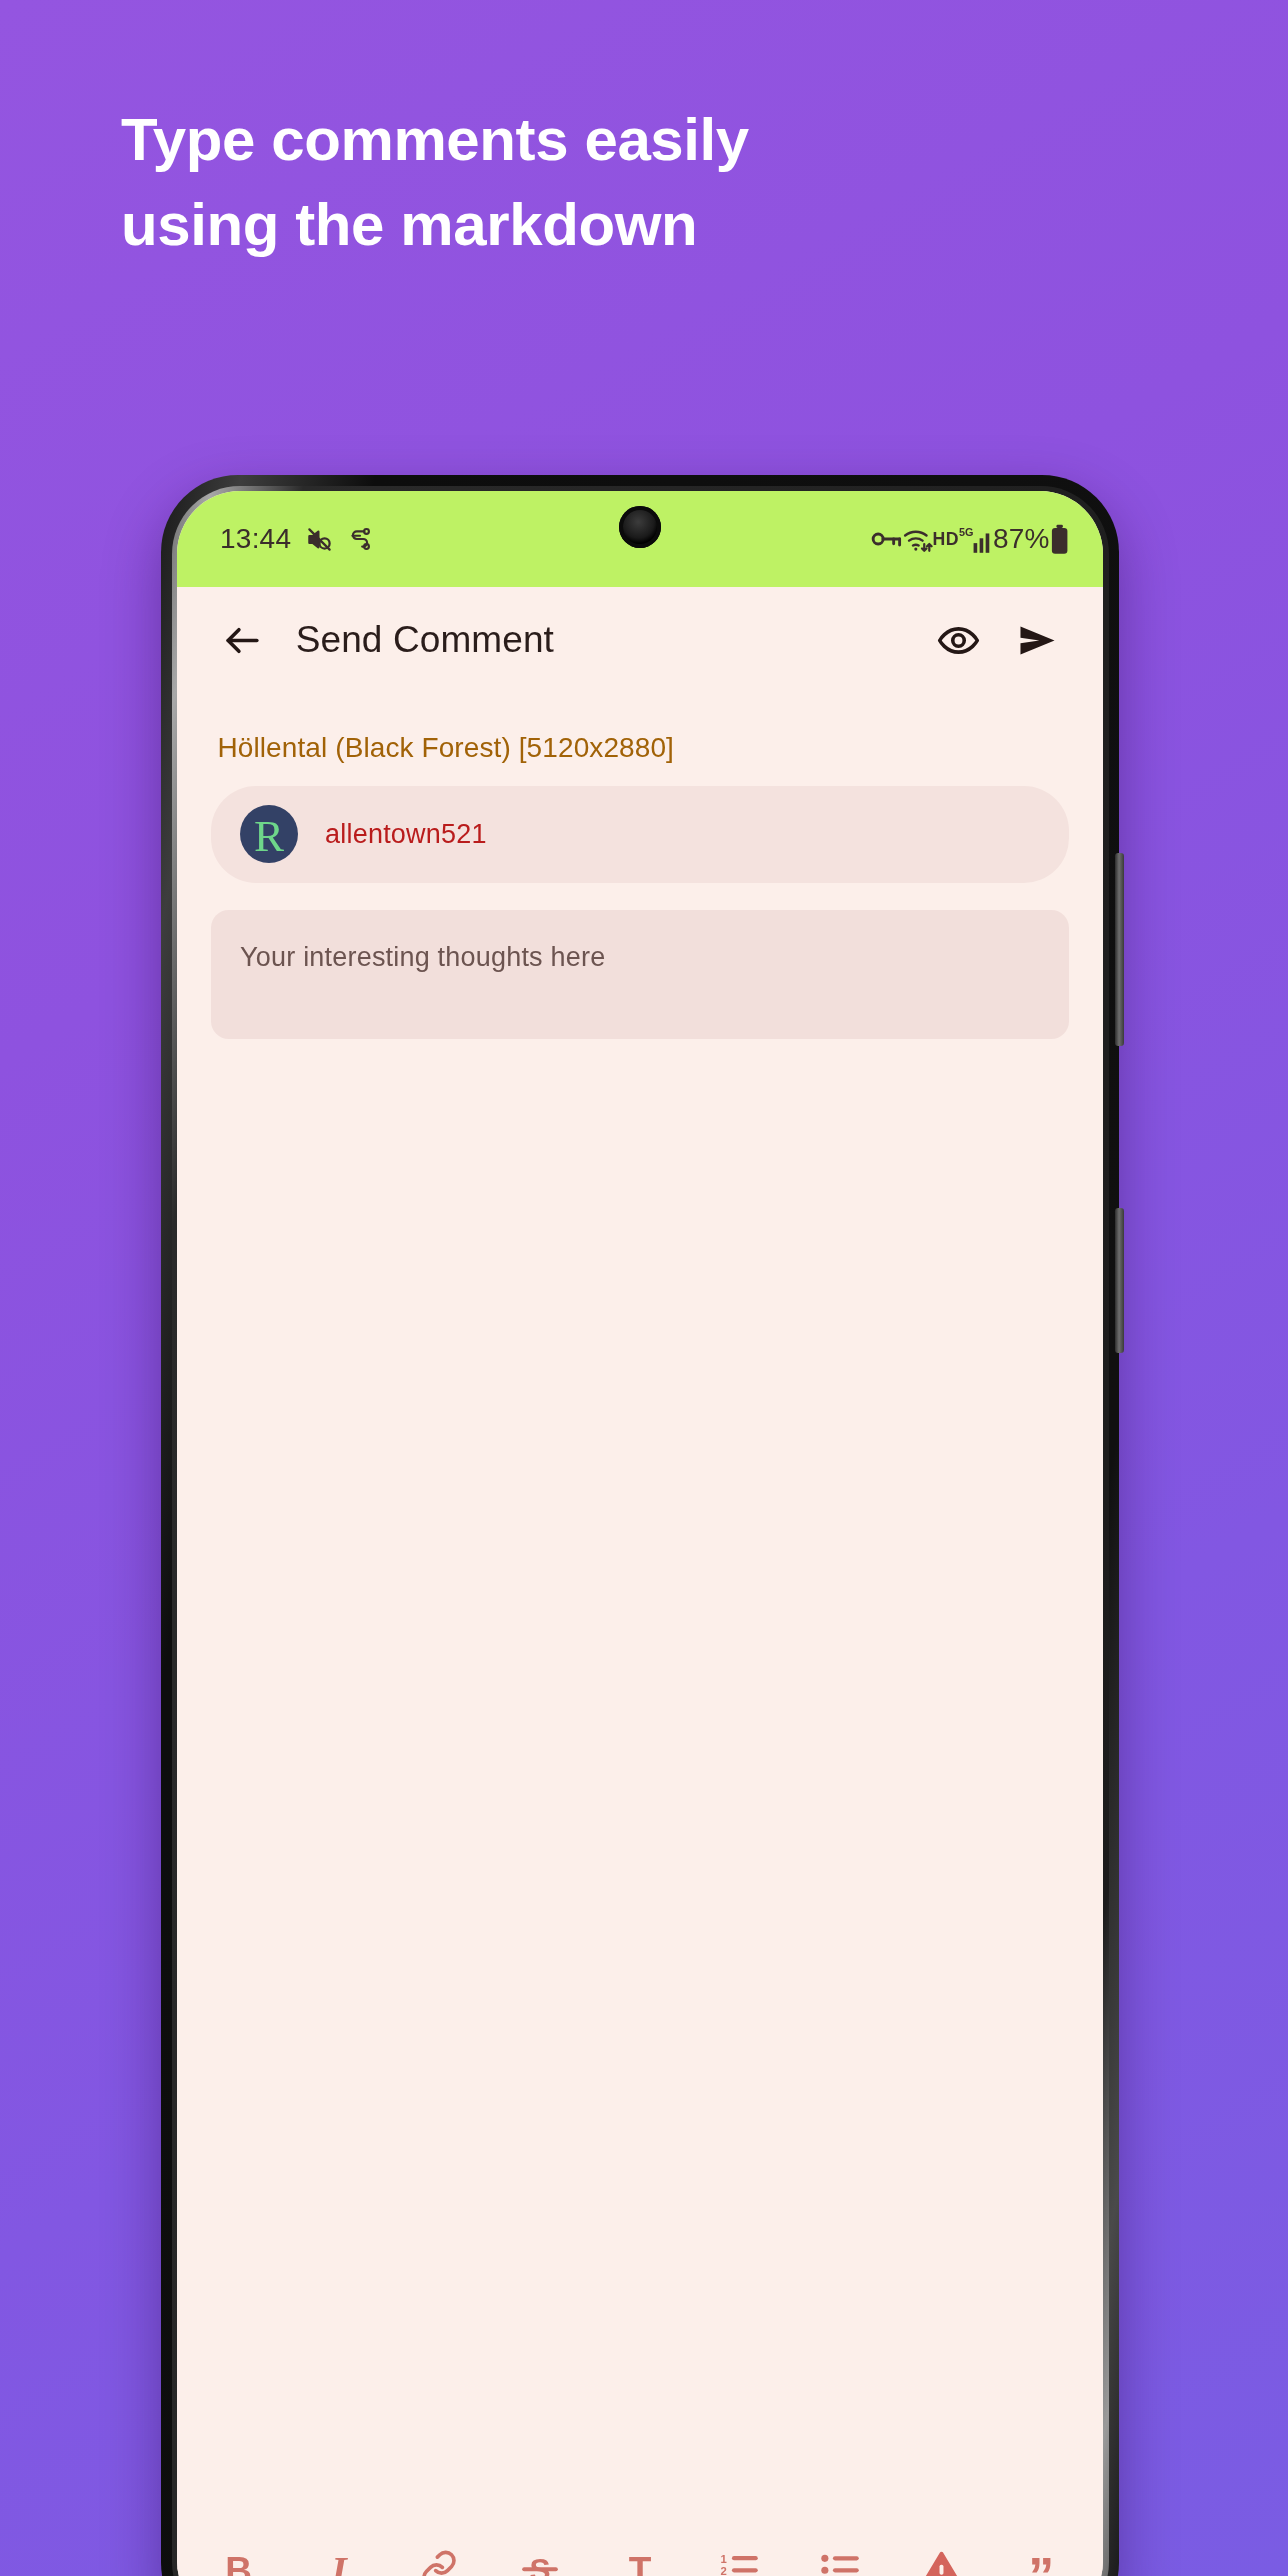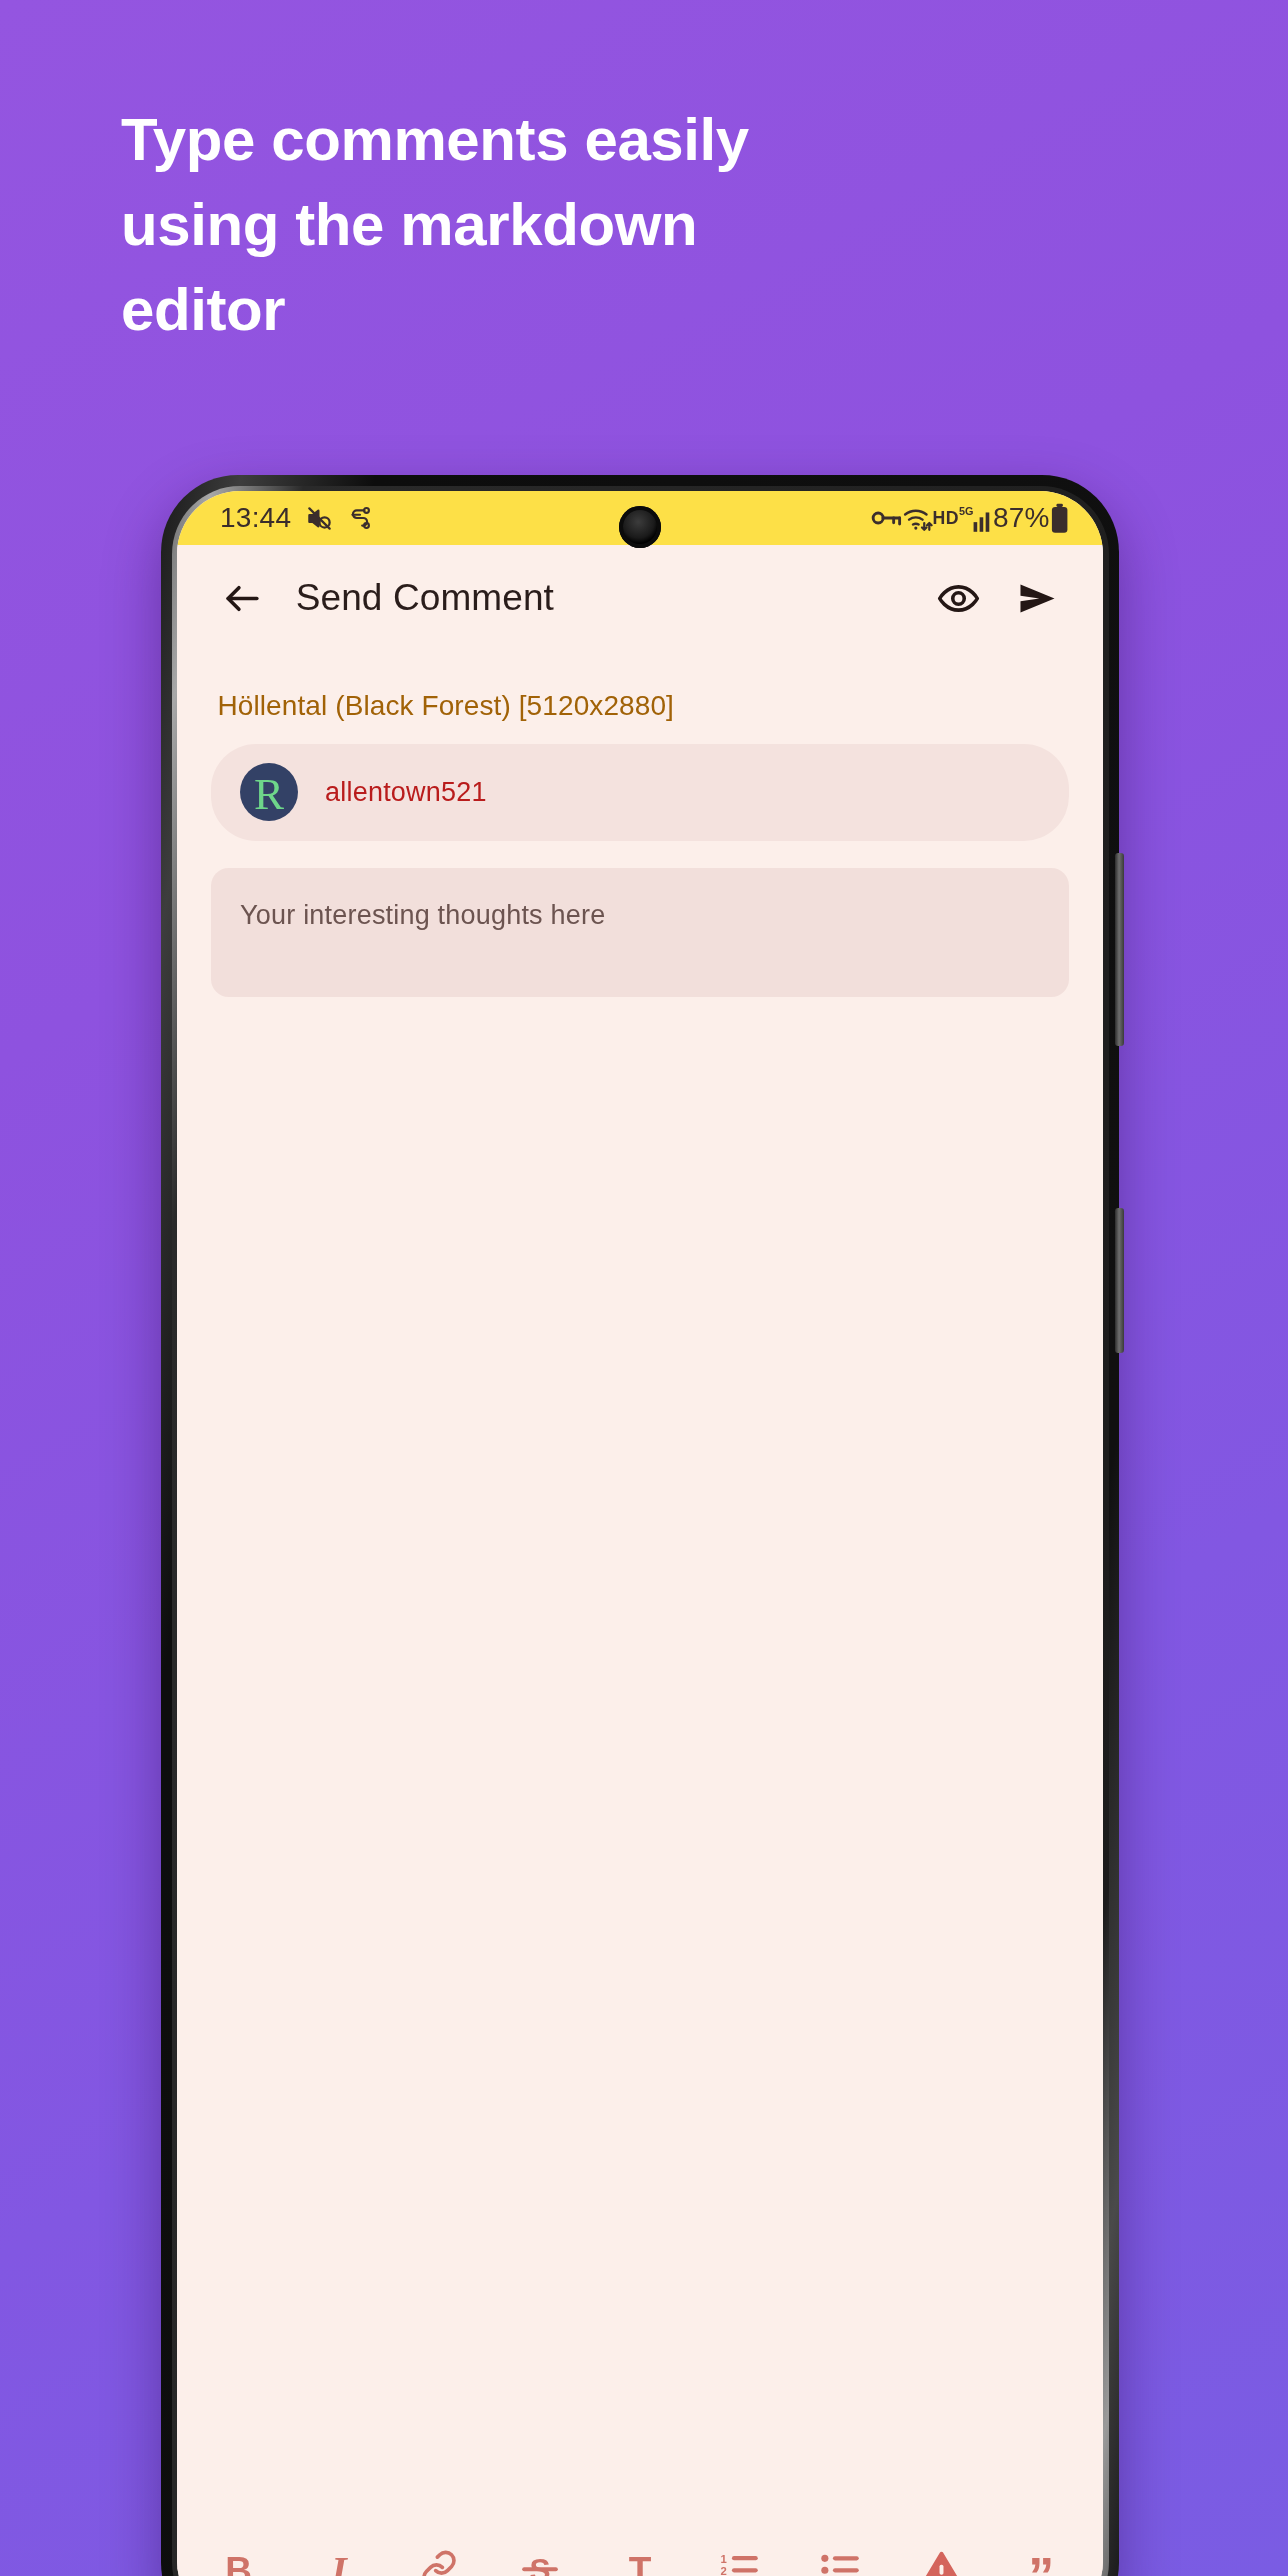--- a/index.html
+++ b/index.html
@@ -68,22 +68,22 @@
     width: 8.9px;
     border-radius: 3.2px;
     background: linear-gradient(90deg, #2d2d2d 0%, #6e6e6e 45%, #3a3a3a 100%);
   }
   .side-btn.vol { top: 378px; height: 193px; }
   .side-btn.pwr { top: 733px; height: 145px; }
 
   
   .statusbar {
     position: relative;
-    height: 54px;
-    background: #fde047;
+    height: 96px;
+    background: #bef264;
     display: flex;
     align-items: center;
     padding: 0 34px 0 43px;
     color: #3b2e2c;
   }
   .sb-left { display: flex; align-items: center; gap: 14.5px; }
   .sb-time { font-size: 28px; letter-spacing: 0.2px; color: #3a2d2b; }
   .sb-right {
     margin-left: auto;
     display: flex;
@@ -220,21 +220,20 @@
     flex-direction: column;
     height: 100%;
   }
 </style>
 </head>
 <body>
 
 <div class="headline">
   <span class="hl-line">Type comments easily</span>
   <span class="hl-line">using the markdown</span>
-  <span class="hl-line">editor</span>
 </div>
 
 <div class="phone">
   <div class="side-btn vol"></div>
   <div class="side-btn pwr"></div>
 
   <div class="phone-inner-ring">
     <div class="screen">
       <div class="screen-col">
 

